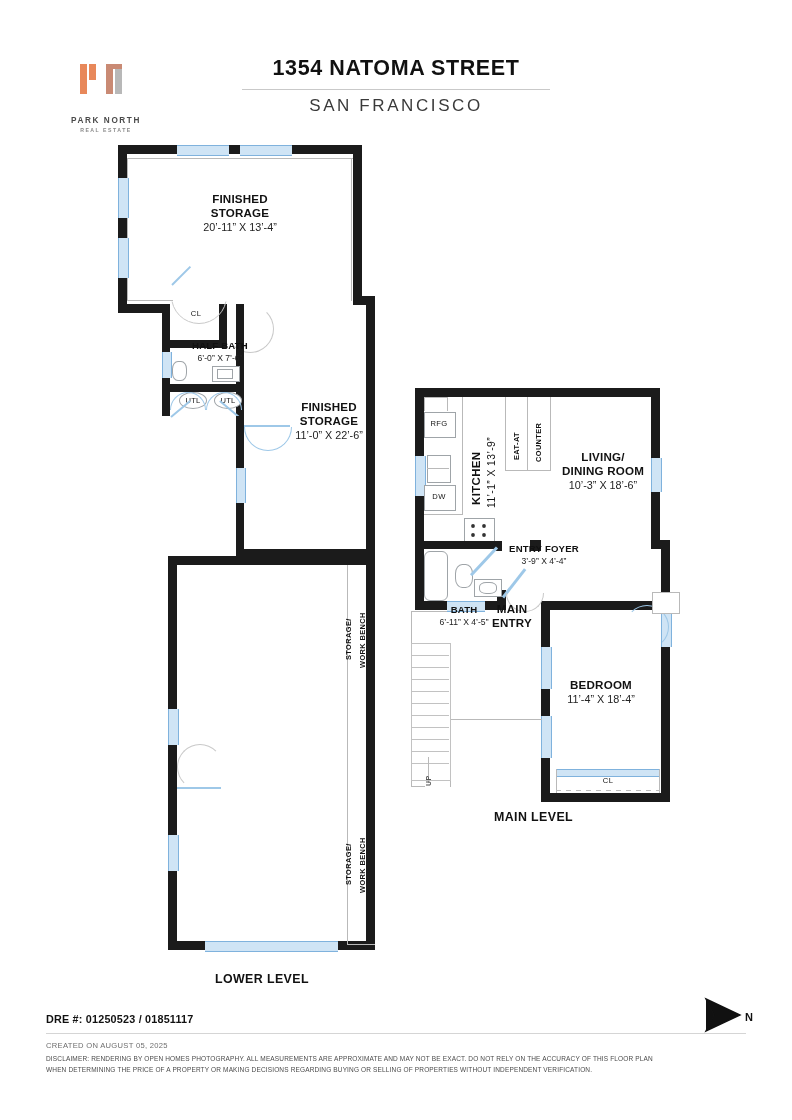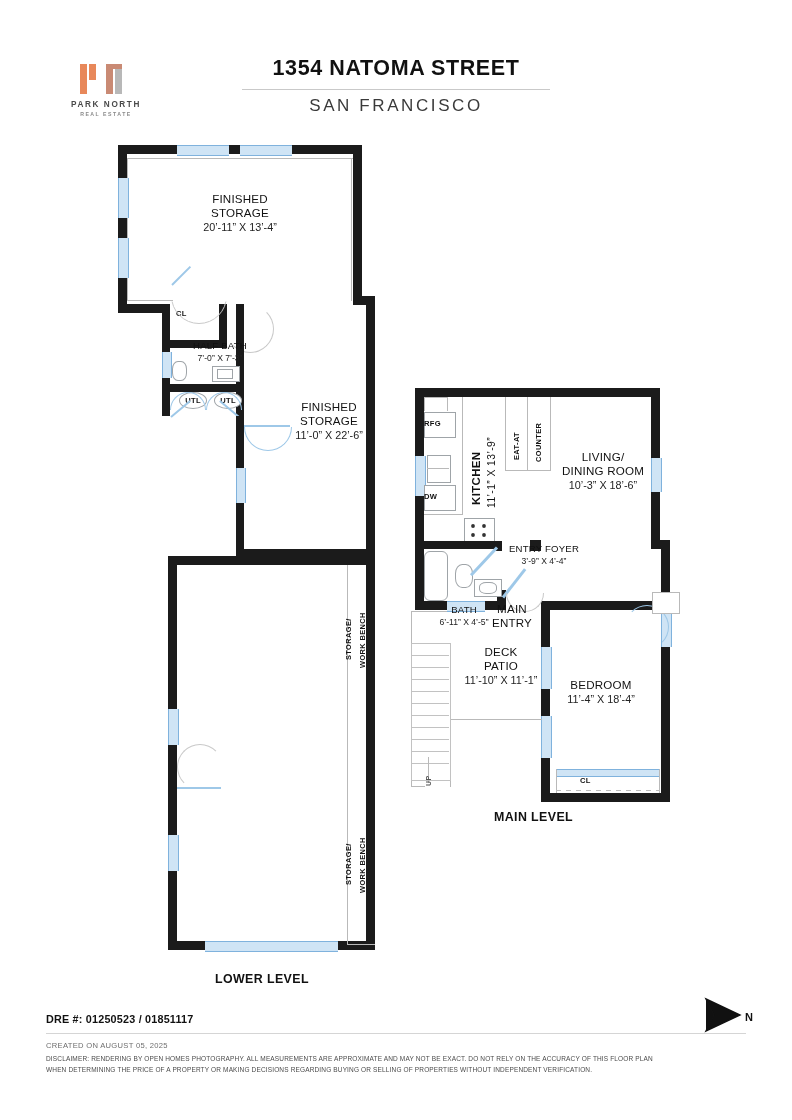--- a/index.html
+++ b/index.html
@@ -3,21 +3,21 @@
 <meta charset="utf-8">
 <style>
   html,body{margin:0;padding:0;background:#ffffff;}
   body{width:792px;height:1120px;position:relative;font-family:"Liberation Sans",sans-serif;color:#1a1a1a;overflow:hidden;}
 
   .page{position:absolute;inset:0;background:#fff;}
 
   
   .logo{position:absolute;left:60px;top:62px;width:92px;text-align:center;}
   .logo-mark{height:34px;display:block;margin:0 auto;}
-  .logo-name{font-size:8.2px;letter-spacing:1.6px;font-weight:700;color:#4a4a4a;margin-top:4px;}
+  .logo-name{font-size:8.2px;letter-spacing:1.6px;font-weight:700;color:#4a4a4a;margin-top:20px;}
   .logo-sub{font-size:5.2px;letter-spacing:1.5px;font-weight:700;color:#8a8a8a;margin-top:2px;}
 
   .title-wrap{position:absolute;left:236px;top:56px;width:320px;text-align:center;}
   .title-main{font-size:21.5px;font-weight:700;letter-spacing:0.6px;color:#111;}
   .title-rule{height:1px;background:#c9c9c9;margin:8px 6px 6px 6px;}
   .title-sub{font-size:17px;font-weight:400;letter-spacing:2.6px;color:#3a3a3a;}
 
   
   .plan{position:absolute;left:0;top:0;width:792px;height:1120px;}
 
@@ -25,26 +25,26 @@
   .w{position:absolute;background:#1b1b1b;}
   
   .ln{position:absolute;background:#b9b9b9;}
   .ln2{position:absolute;border:1px solid #b9b9b9;background:#fff;}
   
   .win{position:absolute;background:#cfe4f5;border-top:1px solid #7fb2dd;border-bottom:1px solid #7fb2dd;}
   .winv{position:absolute;background:#cfe4f5;border-left:1px solid #7fb2dd;border-right:1px solid #7fb2dd;}
 
   
   .rl{position:absolute;text-align:center;line-height:1.22;}
-  .rl .n{font-size:11.6px;font-weight:400;letter-spacing:.2px;color:#111;}
+  .rl .n{font-size:11.6px;font-weight:700;letter-spacing:.2px;color:#111;}
   .rl .d{font-size:10.8px;font-weight:400;color:#222;margin-top:1px;}
   .rl.sm .n{font-size:9.6px;}
   .rl.sm .d{font-size:8.6px;}
 
-  .tag{position:absolute;font-size:7.6px;font-weight:700;letter-spacing:.3px;color:#111;}
+  .tag{position:absolute;font-size:7.6px;font-weight:400;letter-spacing:.3px;color:#111;text-align:center;}
   .tag.oval{border:1px solid #9fa4a8;border-radius:50%;background:#fff;display:flex;align-items:center;justify-content:center;}
 
   .vert{position:absolute;transform-origin:left top;}
   .vert span{display:block;white-space:nowrap;font-size:7.4px;font-weight:700;letter-spacing:.4px;color:#111;}
 
   .lvl{position:absolute;font-size:12.4px;font-weight:700;letter-spacing:.4px;color:#111;}
 
   
   .arc{position:absolute;border:1px solid #c9c9c9;border-radius:50%;}
   .arcb{position:absolute;border:1px solid #9ec8e8;border-radius:50%;}
@@ -125,21 +125,21 @@
 
     <div class="w" style="left:236px;top:304px;width:8px;height:48px;"></div>
     <div class="arc" style="left:226px;top:305px;width:46px;height:46px;clip-path:polygon(0 0,100% 0,100% 100%,0 100%);border-top-color:transparent;border-left-color:transparent;"></div>
 
     <div class="w" style="left:162px;top:340px;width:8px;height:46px;"></div>
     <div class="w" style="left:236px;top:340px;width:8px;height:52px;"></div>
     <div class="w" style="left:162px;top:384px;width:82px;height:8px;"></div>
     <div class="winv" style="left:162px;top:352px;width:8px;height:26px;"></div>
     <div class="rl sm" style="left:172px;top:340px;width:96px;">
       <div class="n">HALF BATH</div>
-      <div class="d">7’-0” X 7’-3”</div>
+      <div class="d">6’-0” X 7’-6”</div>
     </div>
 
     <div class="fxr" style="left:172px;top:361px;width:13px;height:18px;"></div>
     <div class="fx" style="left:212px;top:366px;width:26px;height:14px;"></div>
     <div class="fx" style="left:217px;top:369px;width:14px;height:8px;"></div>
 
     <div class="w" style="left:162px;top:384px;width:8px;height:32px;"></div>
     <div class="w" style="left:236px;top:384px;width:8px;height:32px;"></div>
     <div class="w" style="left:162px;top:410px;width:8px;height:6px;"></div>
     <div class="tag oval" style="left:179px;top:392px;width:26px;height:15px;">UTL</div>
@@ -282,25 +282,20 @@
 
     <div class="arcb" style="left:625px;top:605px;width:42px;height:42px;clip-path:polygon(0 0,100% 0,100% 100%,0 100%);border-left-color:transparent;border-bottom-color:transparent;"></div>
     <div class="ln2" style="left:652px;top:592px;width:26px;height:20px;"></div>
 
     <div class="ln" style="left:411px;top:611px;width:1px;height:176px;"></div>
     <div class="ln" style="left:411px;top:611px;width:36px;height:1px;"></div>
     <div class="ln" style="left:411px;top:786px;width:14px;height:1px;"></div>
     <div class="ln" style="left:450px;top:643px;width:1px;height:144px;"></div>
     <div class="ln" style="left:450px;top:719px;width:92px;height:1px;"></div>
 
-    <div class="rl" style="left:453px;top:645px;width:96px;">
-      <div class="n">DECK</div>
-      <div class="n">PATIO</div>
-      <div class="d">11’-10” X 11’-1”</div>
-    </div>
 
     <div class="stair" style="left:411px;top:643px;width:38px;height:136px;"></div>
     <div class="tread" style="left:412px;top:655px;width:37px;"></div>
     <div class="tread" style="left:412px;top:667px;width:37px;"></div>
     <div class="tread" style="left:412px;top:679px;width:37px;"></div>
     <div class="tread" style="left:412px;top:691px;width:37px;"></div>
     <div class="tread" style="left:412px;top:703px;width:37px;"></div>
     <div class="tread" style="left:412px;top:715px;width:37px;"></div>
     <div class="tread" style="left:412px;top:727px;width:37px;"></div>
     <div class="tread" style="left:412px;top:739px;width:37px;"></div>

